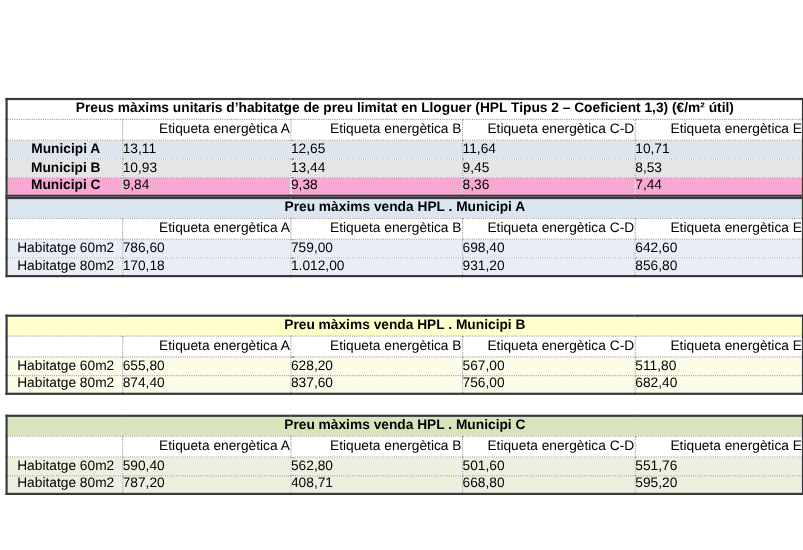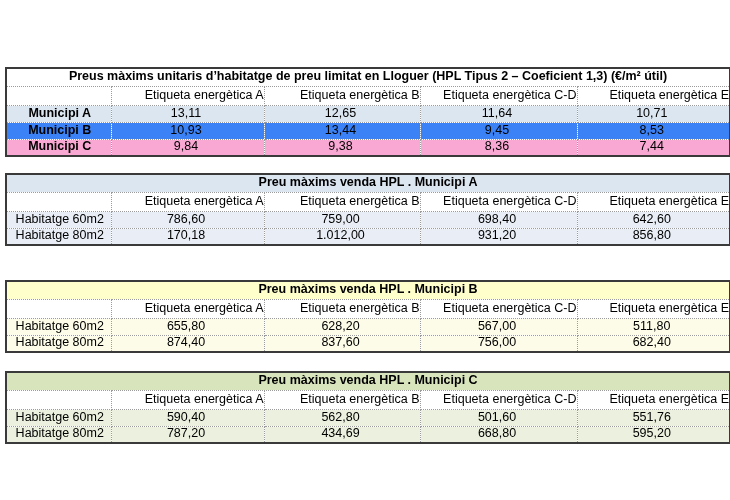--- a/index.html
+++ b/index.html
@@ -10,31 +10,31 @@
     color: #000000;
   }
   .page {
     position: relative;
     width: 730px; height: 500px;
     overflow: hidden;
     background: #ffffff;
   }
   .tables-root {
     position: absolute;
-    left: 5px; top: 67px;
+    left: 5px; top: 89px;
     width: 724px;
   }
   table.sheet {
     border-collapse: collapse;
     table-layout: fixed;
     width: 724px;
     border: 2px solid #3a3a3a;
     background: #ffffff;
   }
-  table.sheet:nth-of-type(2) { margin-top: 16px; }
+  table.sheet:nth-of-type(2) { }
   table.sheet:nth-of-type(3) { margin-top: 34px; }
   table.sheet:nth-of-type(4) { margin-top: 18px; padding-left: 44px; }
   table.sheet td {
     border: 1px dotted #9b9b9b;
     font-size: 12.5px;
     line-height: 1.1;
     white-space: nowrap;
     overflow: hidden;
     vertical-align: middle;
   }
@@ -45,21 +45,21 @@
   }
   tr.header-row td {
     height: 19px;
     background: #ffffff;
     padding-left: 2px;
     text-align: right;
   }
   tr.data-row td { height: 17px; }
   td.label-cell { padding-left: 2px; text-align: center; }
   td.label-cell.bold { font-weight: bold; }
-  td.value-cell { text-align: center; padding-right: 3px; }
+  td.value-cell { text-align: left; padding-right: 3px; }
 </style>
 </head>
 <body>
 
 <div class="page">
   <div class="tables-root">
       <table class="sheet">
         <colgroup>
           <col style="width: 105px;">
           <col style="width: 153px;">
@@ -78,21 +78,21 @@
             <td class="header-cell">Etiqueta energètica C-D</td>
             <td class="header-cell">Etiqueta energètica E</td>
           </tr>
           <tr class="data-row" style="background: rgb(220, 230, 241);">
             <td class="label-cell bold">Municipi A</td>
             <td class="value-cell">13,11</td>
             <td class="value-cell">12,65</td>
             <td class="value-cell">11,64</td>
             <td class="value-cell">10,71</td>
           </tr>
-          <tr class="data-row" style="background: #3b82f6; margin-left: 17px;">
+          <tr class="data-row" style="background: #e5e5e5; margin-left: 17px;">
             <td class="label-cell bold">Municipi B</td>
             <td class="value-cell">10,93</td>
             <td class="value-cell">13,44</td>
             <td class="value-cell">9,45</td>
             <td class="value-cell">8,53</td>
           </tr>
           <tr class="data-row" style="background: #f9a8d4;">
             <td class="label-cell bold">Municipi C</td>
             <td class="value-cell">9,84</td>
             <td class="value-cell">9,38</td>
@@ -193,20 +193,20 @@
           <tr class="data-row" style="background: rgb(235, 241, 222);">
             <td class="label-cell">Habitatge 60m2</td>
             <td class="value-cell">590,40</td>
             <td class="value-cell">562,80</td>
             <td class="value-cell">501,60</td>
             <td class="value-cell">551,76</td>
           </tr>
           <tr class="data-row" style="background: rgb(235, 241, 222);">
             <td class="label-cell">Habitatge 80m2</td>
             <td class="value-cell">787,20</td>
-            <td class="value-cell">434,69</td>
+            <td class="value-cell">408,71</td>
             <td class="value-cell">668,80</td>
             <td class="value-cell">595,20</td>
           </tr>
         </tbody>
       </table>
     </div>
 </div>
 
 </body></html>

